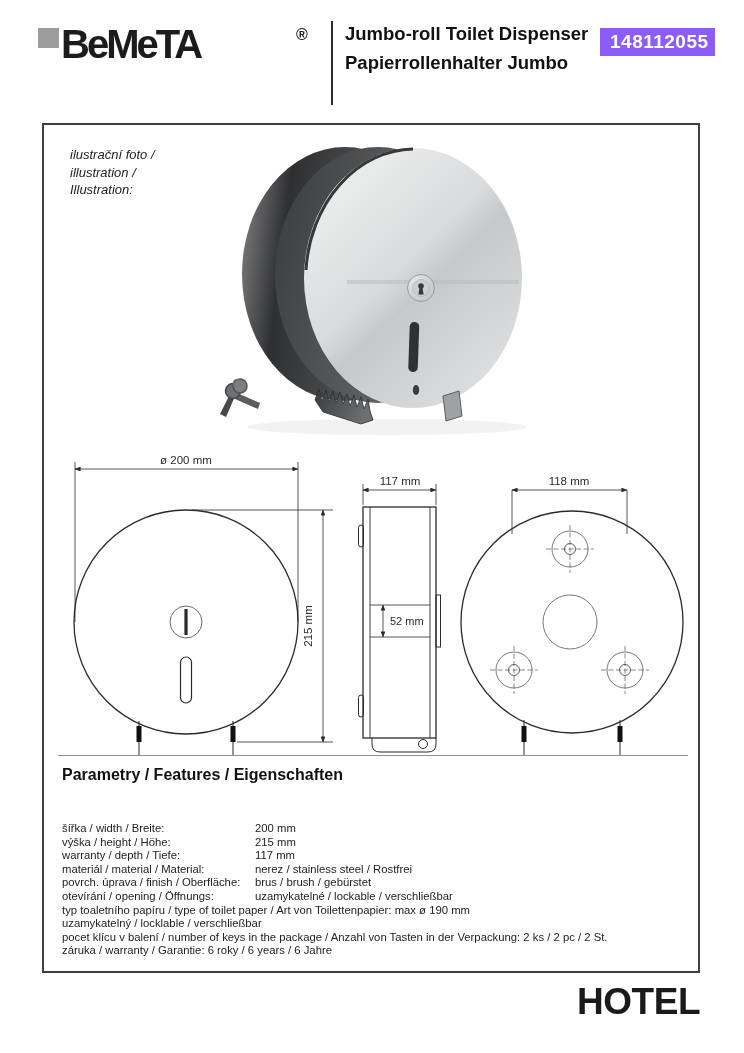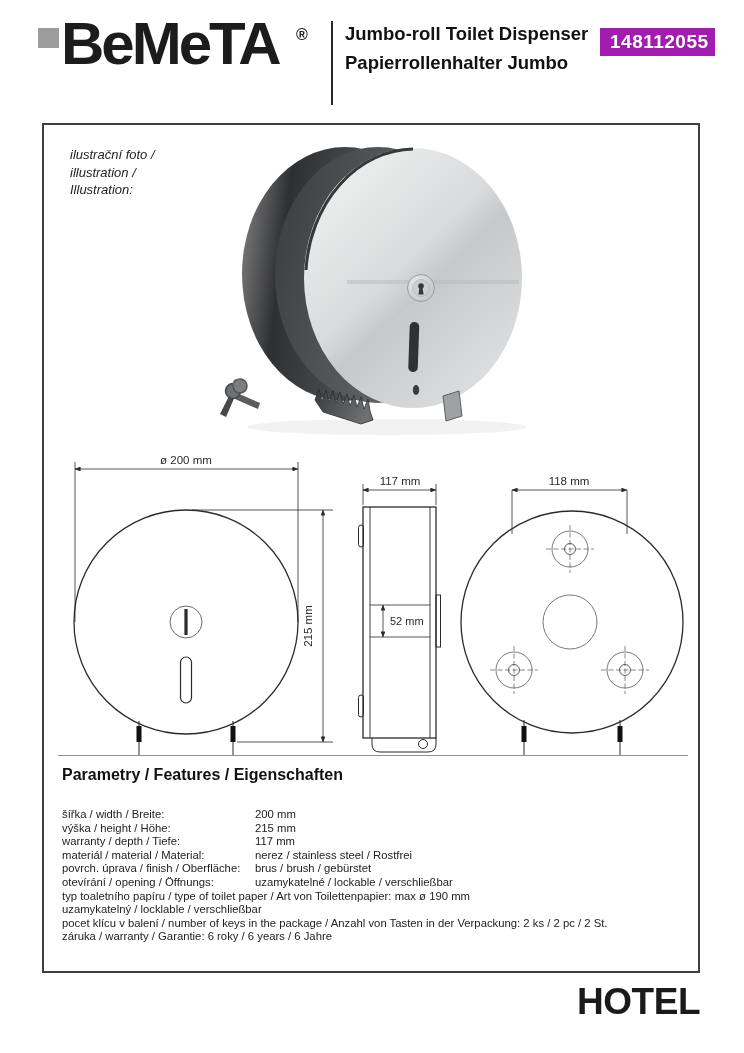--- a/index.html
+++ b/index.html
@@ -6,46 +6,46 @@
   body{
     width:744px;height:1053px;position:relative;overflow:hidden;
     font-family:"Liberation Sans","DejaVu Sans",sans-serif;color:#1a1a1a;
     -webkit-font-smoothing:antialiased;
   }
   .abs{position:absolute;}
 
   
   #logo-square{left:38px;top:28px;width:21px;height:20px;background:#9c9c9c;}
   #brand-text{
-    left:61px;top:14px;font-size:60px;line-height:60px;font-weight:bold;
+    left:61px;top:14px;font-size:40px;line-height:60px;font-weight:bold;
     letter-spacing:-3px;color:#1c1c1c;
   }
   #brand-reg{left:296px;top:26px;font-size:16px;font-weight:bold;color:#1c1c1c;}
   #header-divider{left:331px;top:21px;width:2px;height:84px;background:#2a2a2a;}
   #product-titles{left:345px;top:19px;}
   .title-line{font-size:18.5px;line-height:29px;font-weight:bold;color:#111;white-space:nowrap;}
   #code-badge{
-    left:600px;top:28px;width:115px;height:28px;background:#a21caf;color:#fff;
+    left:600px;top:28px;width:115px;height:28px;background:#8b5cf6;color:#fff;
     font-size:19px;font-weight:bold;line-height:28px;padding-left:10px;box-sizing:border-box;
     letter-spacing:0.5px;
   }
 
   
   #main-box{
     left:42px;top:123px;width:658px;height:850px;box-sizing:border-box;
     border:2px solid #3f3f3f;background:#fff;
   }
   #illustration-label{left:26px;top:21px;font-style:italic;font-size:13px;line-height:17.5px;color:#222;}
   #photo{left:153px;top:3px;}
   #drawings{left:0px;top:313px;}
   #params-divider{left:14px;top:630px;width:630px;height:1px;background:#8f8f8f;}
 
   #params{left:18px;top:641px;width:620px;}
   #params-heading{font-size:16px;font-weight:bold;color:#111;margin:0 0 0 0;}
-  #param-rows{margin-top:24px;font-size:11.3px;line-height:13.6px;color:#222;}
+  #param-rows{margin-top:38px;font-size:11.3px;line-height:13.6px;color:#222;}
   .p-row{display:grid;grid-template-columns:193px 1fr;}
   .p-full{white-space:nowrap;}
 
   #hotel-label{
     right:44px;top:981px;font-size:37px;font-weight:bold;letter-spacing:-0.5px;color:#1a1a1a;
   }
 
   svg text{font-family:"Liberation Sans","DejaVu Sans",sans-serif;}
 </style>
 </head>

